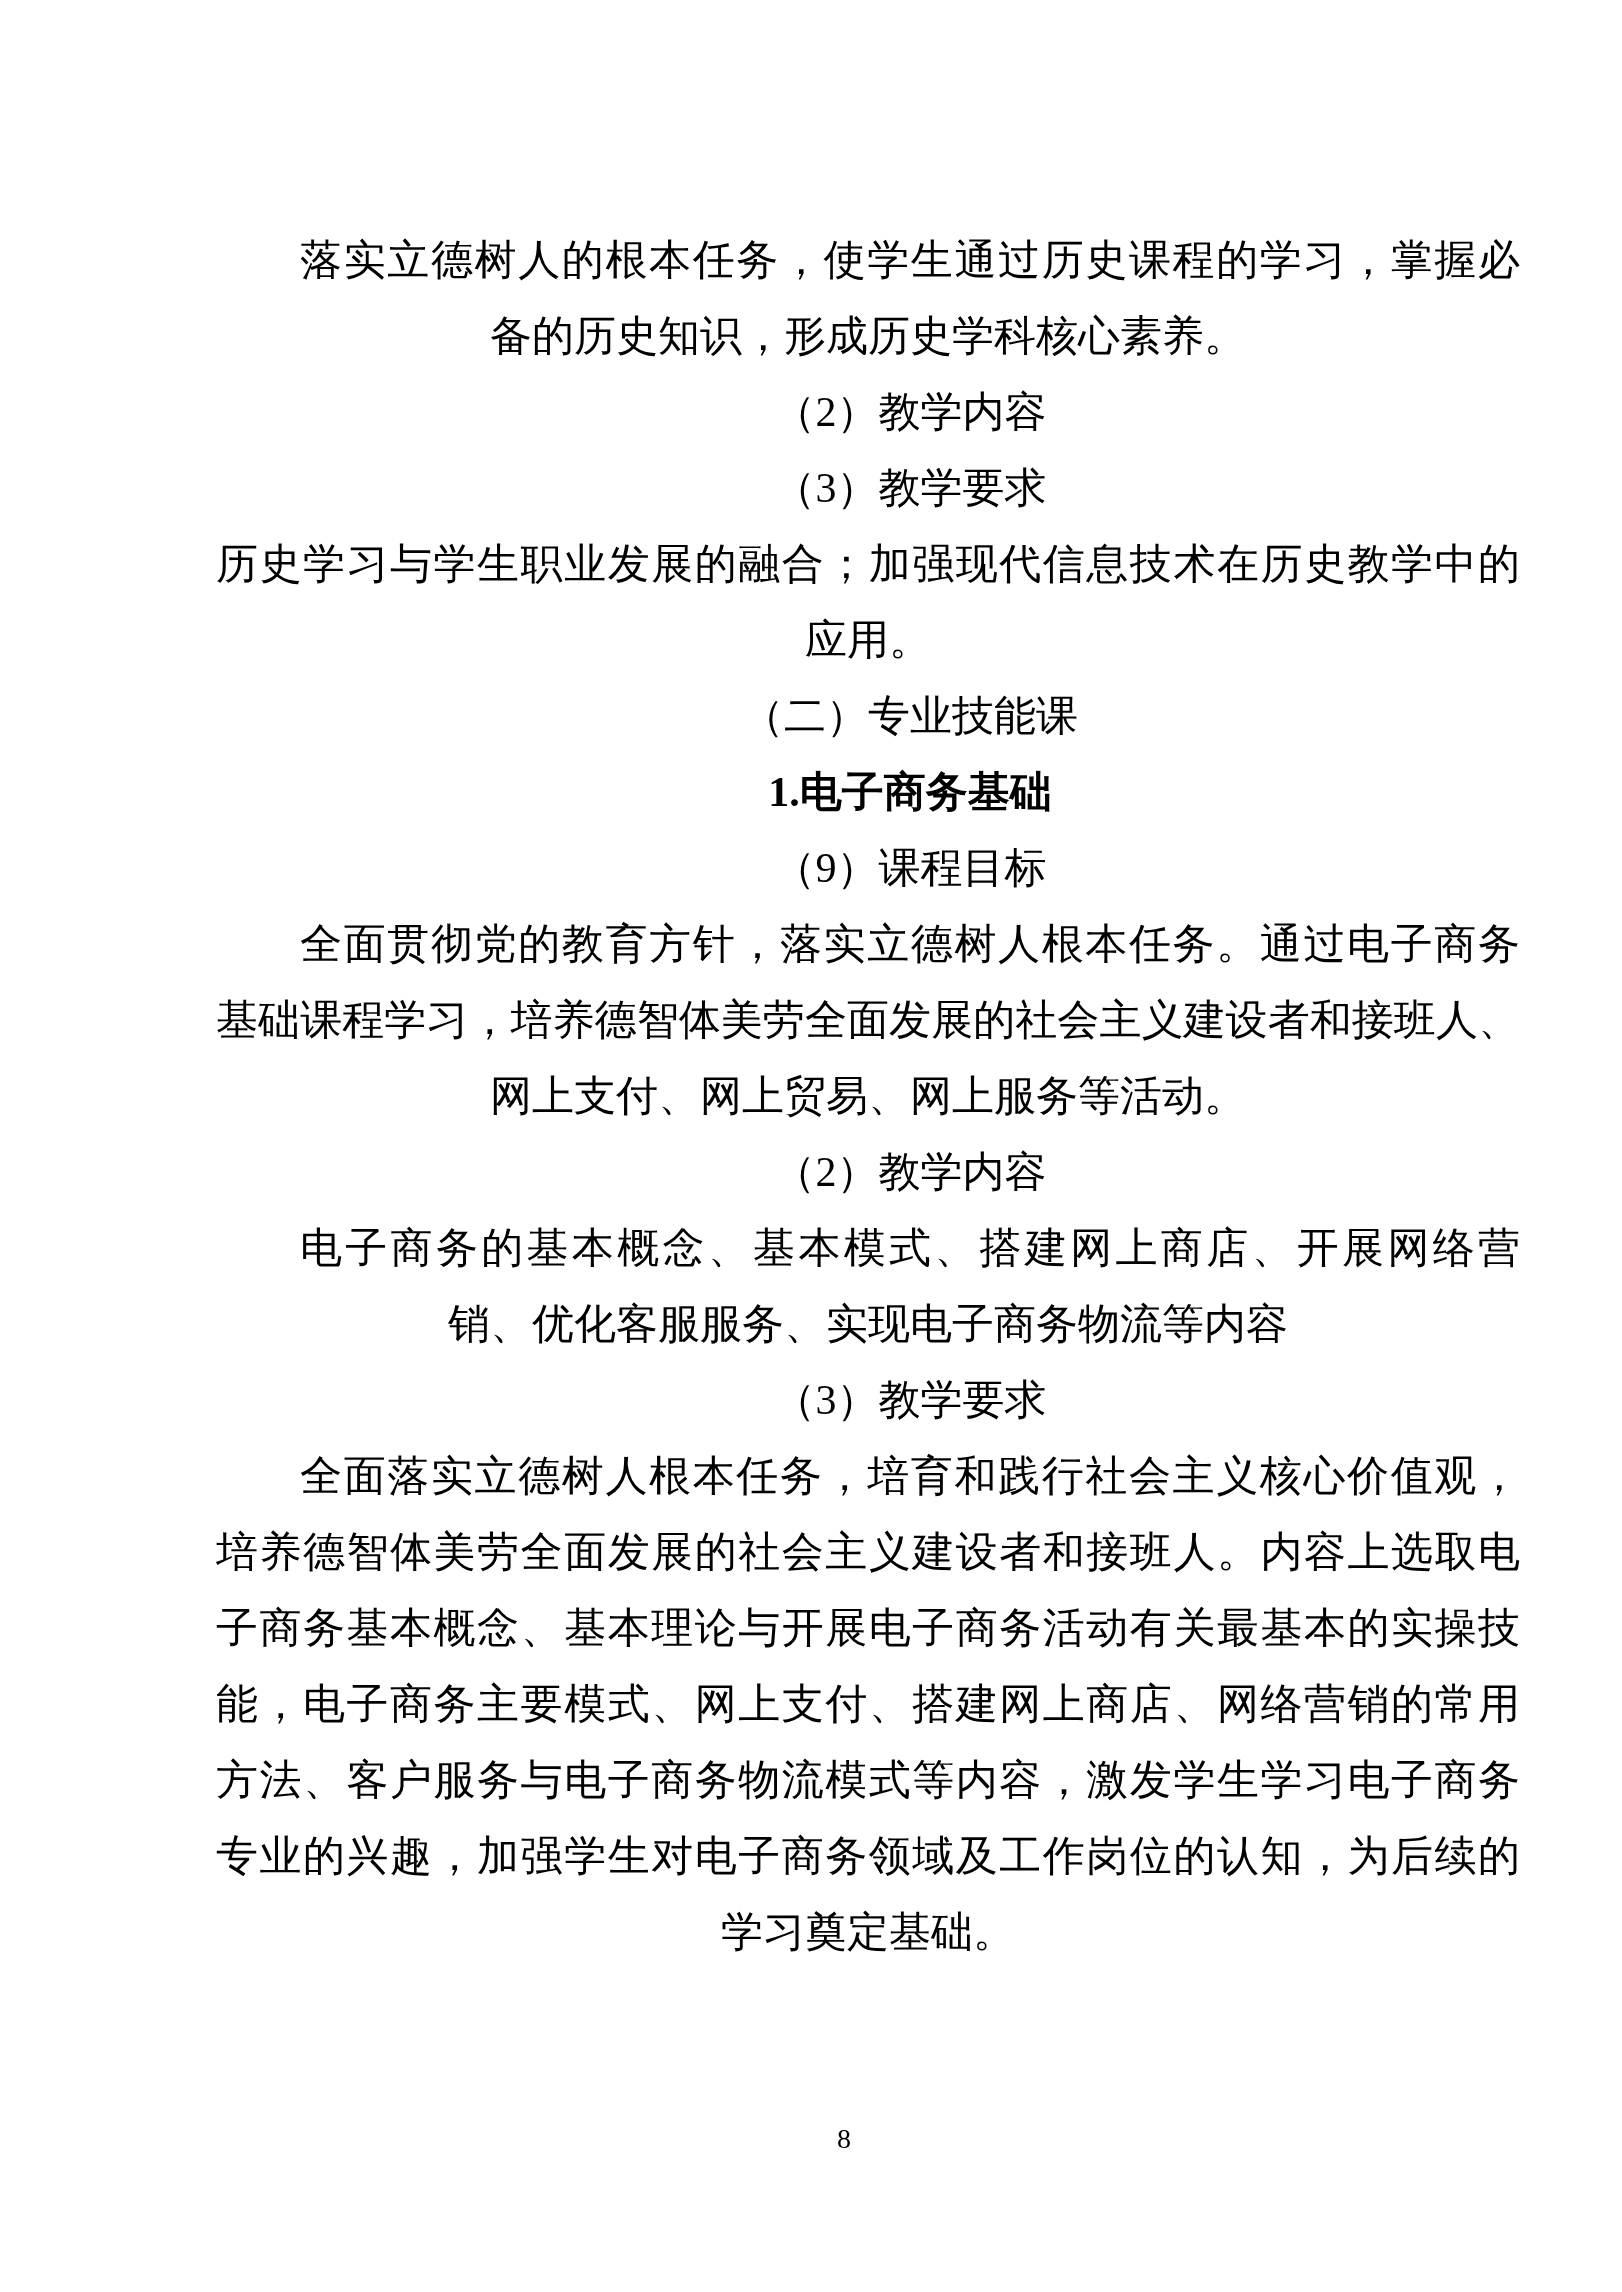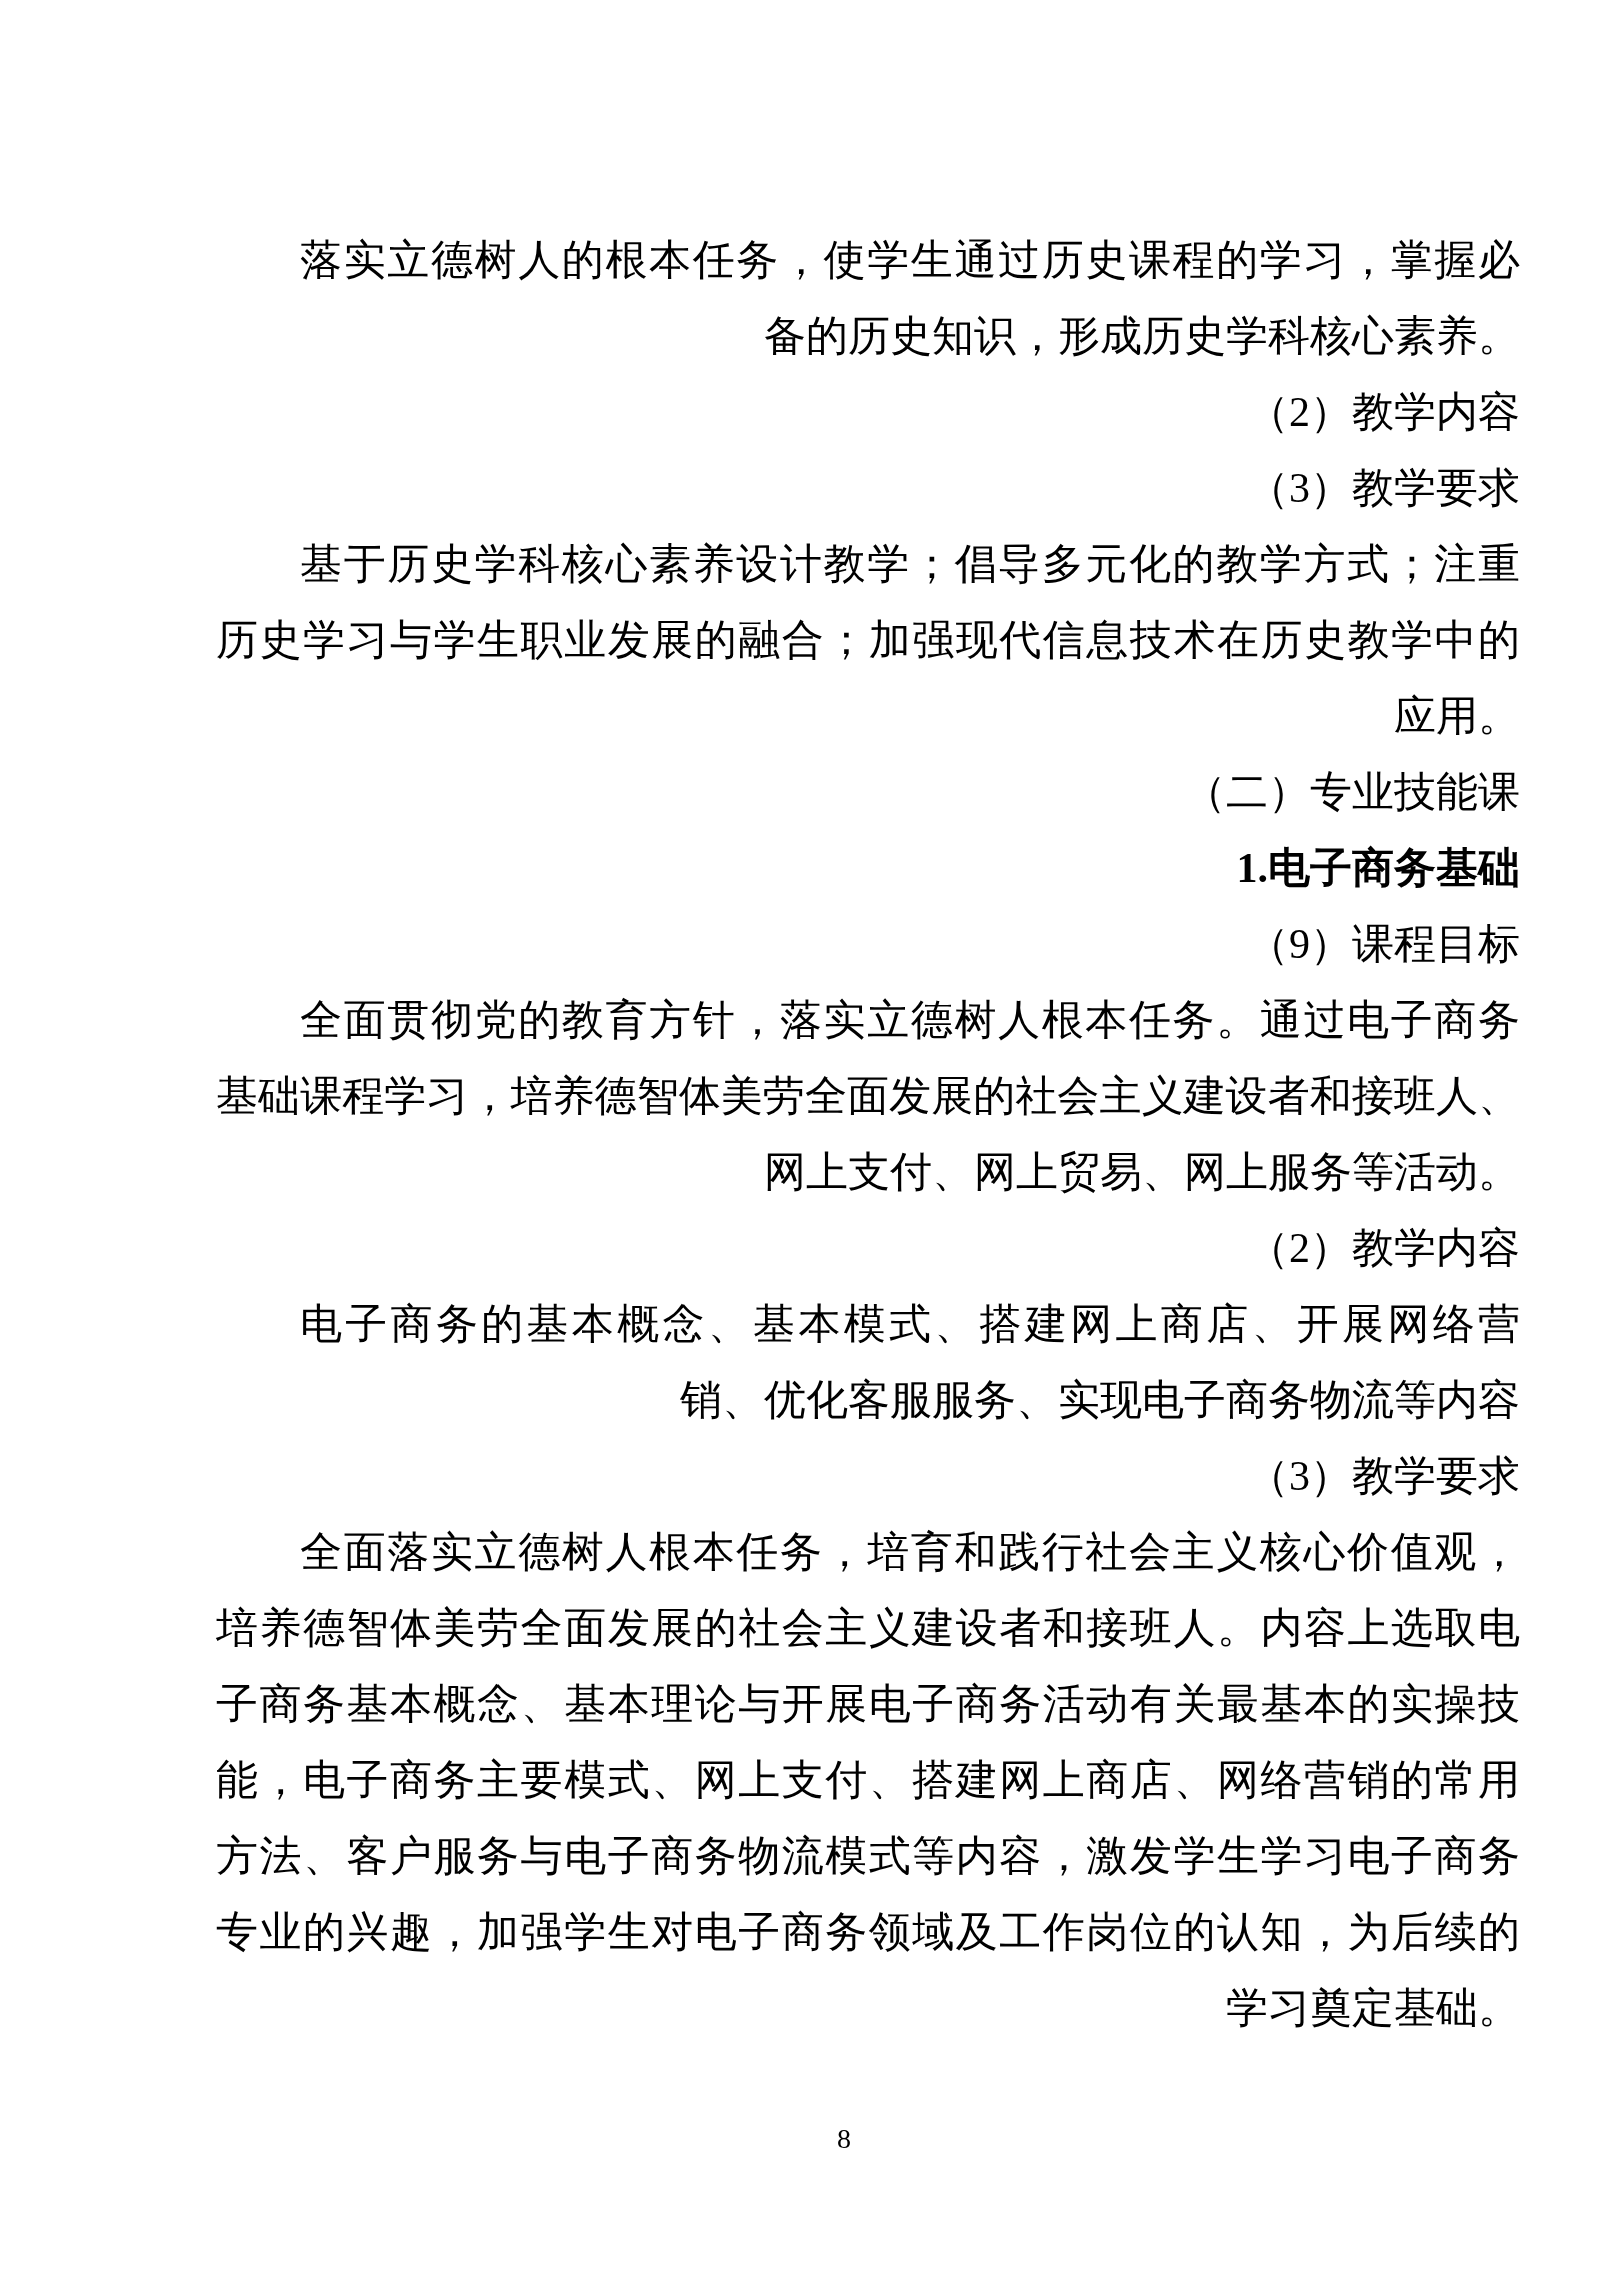--- a/index.html
+++ b/index.html
@@ -15,21 +15,21 @@
   .content{
     position:absolute;
     left:216px;
     top:222px;
     width:1304px;
   }
   .line{
     height:76px;
     line-height:76px;
     font-size:42px;
-    text-align:right;
+    text-align:center;
     white-space:normal;
   }
   .line.indent{ text-indent:2em; }
   .line.justify{
     text-align:justify;
     text-align-last:justify;
     text-justify:inter-character;
   }
   .line.bold{ font-weight:bold; }
   .page-number{
@@ -44,21 +44,20 @@
 </style>
 </head>
 <body>
 
 <div class="page">
   <div class="content">
       <div class="line indent justify">落实立德树人的根本任务，使学生通过历史课程的学习，掌握必</div>
       <div class="line">备的历史知识，形成历史学科核心素养。</div>
       <div class="line indent">（2）教学内容</div>
       <div class="line indent">（3）教学要求</div>
-      <div class="line indent justify">基于历史学科核心素养设计教学；倡导多元化的教学方式；注重</div>
       <div class="line justify">历史学习与学生职业发展的融合；加强现代信息技术在历史教学中的</div>
       <div class="line">应用。</div>
       <div class="line indent">（二）专业技能课</div>
       <div class="line indent bold">1.电子商务基础</div>
       <div class="line indent">（9）课程目标</div>
       <div class="line indent justify">全面贯彻党的教育方针，落实立德树人根本任务。通过电子商务</div>
       <div class="line justify">基础课程学习，培养德智体美劳全面发展的社会主义建设者和接班人、</div>
       <div class="line">网上支付、网上贸易、网上服务等活动。</div>
       <div class="line indent">（2）教学内容</div>
       <div class="line indent justify">电子商务的基本概念、基本模式、搭建网上商店、开展网络营</div>

